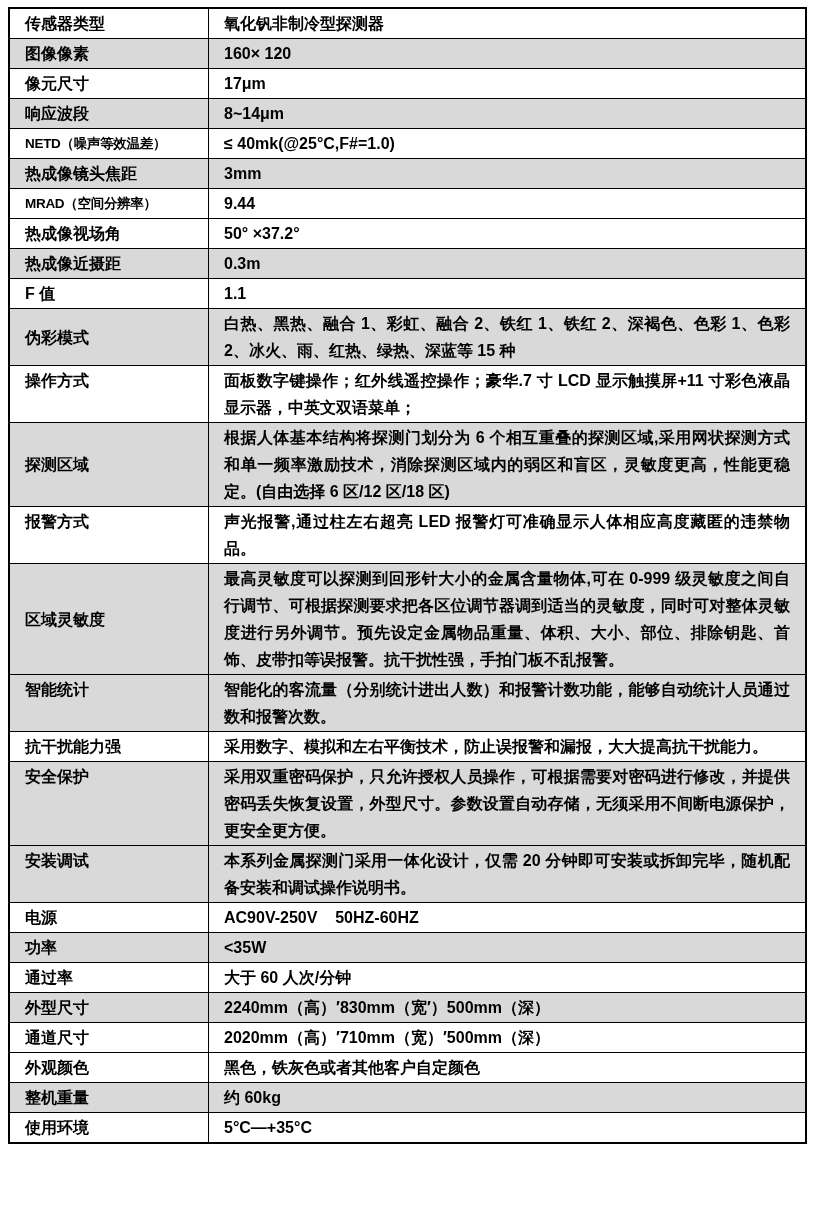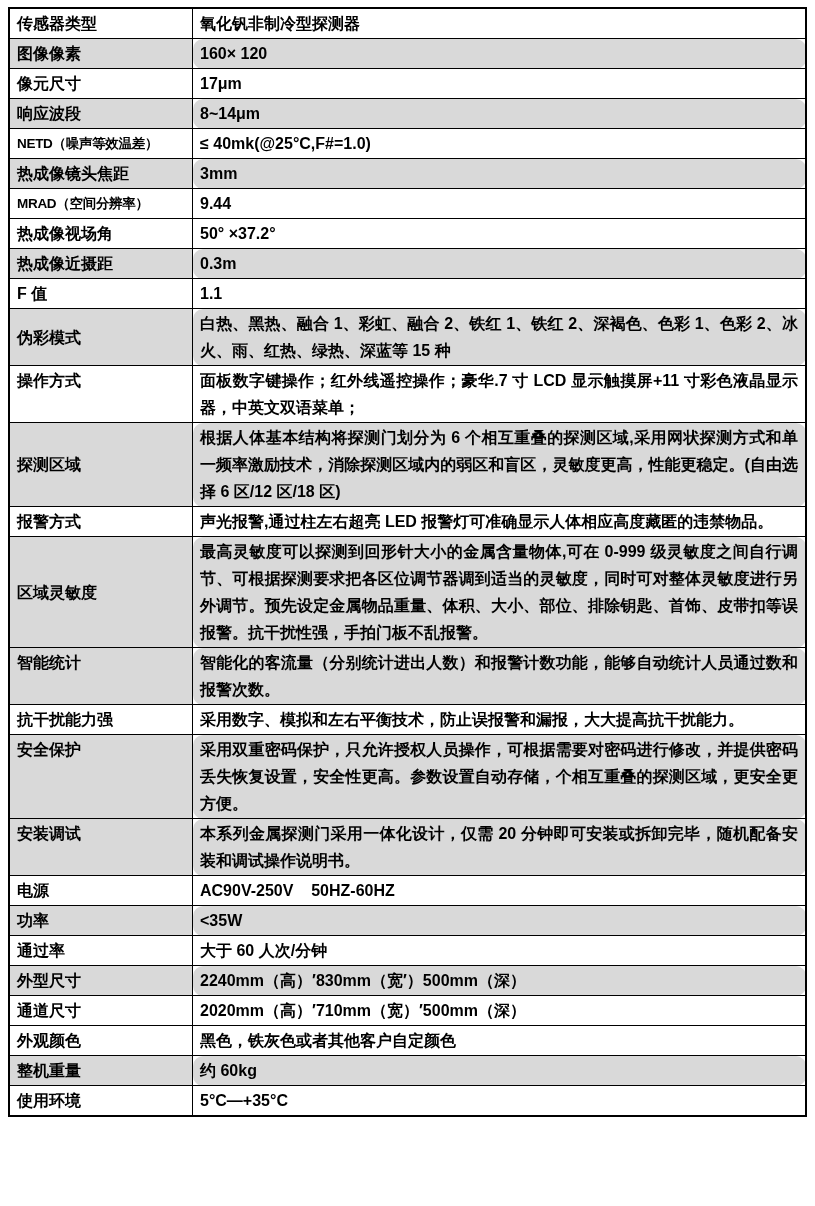--- a/index.html
+++ b/index.html
@@ -18,40 +18,39 @@
     table-layout: fixed;
     width: 799px;
     border: 2px solid var(--border, #000);
   }
   table.spec th, table.spec td {
     border: 1px solid var(--border, #000);
     color: #000;
     font-weight: 700;
     font-size: 16px;
     line-height: 27px;
-    padding: 1px 7px;
+    padding: 1px 15px;
     vertical-align: top;
     text-align: left;
     overflow: hidden;
   }
   table.spec th {
     width: 168px;
   }
   table.spec th.small {
     font-size: 13.5px;
     letter-spacing: -0.3px;
     white-space: nowrap;
     margin-left: 28px;
   }
   table.spec th.vmid {
     vertical-align: middle;
   }
   table.spec td.val {
     text-align: justify;
-    border-radius: 10px;
   }
   tr.shaded {
     background: var(--shade, #d9d9d9);
   }
 </style>
 </head>
 <body>
 
 <div class="page">
   <table class="spec">
@@ -119,21 +118,21 @@
       <tr class="shaded">
           <th>智能统计</th>
           <td class="val">智能化的客流量（分别统计进出人数）和报警计数功能，能够自动统计人员通过数和报警次数。</td>
         </tr>
       <tr>
           <th>抗干扰能力强</th>
           <td class="val">采用数字、模拟和左右平衡技术，防止误报警和漏报，大大提高抗干扰能力。</td>
         </tr>
       <tr class="shaded">
           <th>安全保护</th>
-          <td class="val">采用双重密码保护，只允许授权人员操作，可根据需要对密码进行修改，并提供密码丢失恢复设置，安全性更高。参数设置自动存储，个相互重叠的探测区域，更安全更方便。</td>
+          <td class="val">采用双重密码保护，只允许授权人员操作，可根据需要对密码进行修改，并提供密码丢失恢复设置，外型尺寸。参数设置自动存储，无须采用不间断电源保护，更安全更方便。</td>
         </tr>
       <tr class="shaded">
           <th>安装调试</th>
           <td class="val">本系列金属探测门采用一体化设计，仅需 20 分钟即可安装或拆卸完毕，随机配备安装和调试操作说明书。</td>
         </tr>
       <tr>
           <th>电源</th>
           <td class="val">AC90V-250V&nbsp;&nbsp;&nbsp;&nbsp;50HZ-60HZ</td>
         </tr>
       <tr class="shaded">

